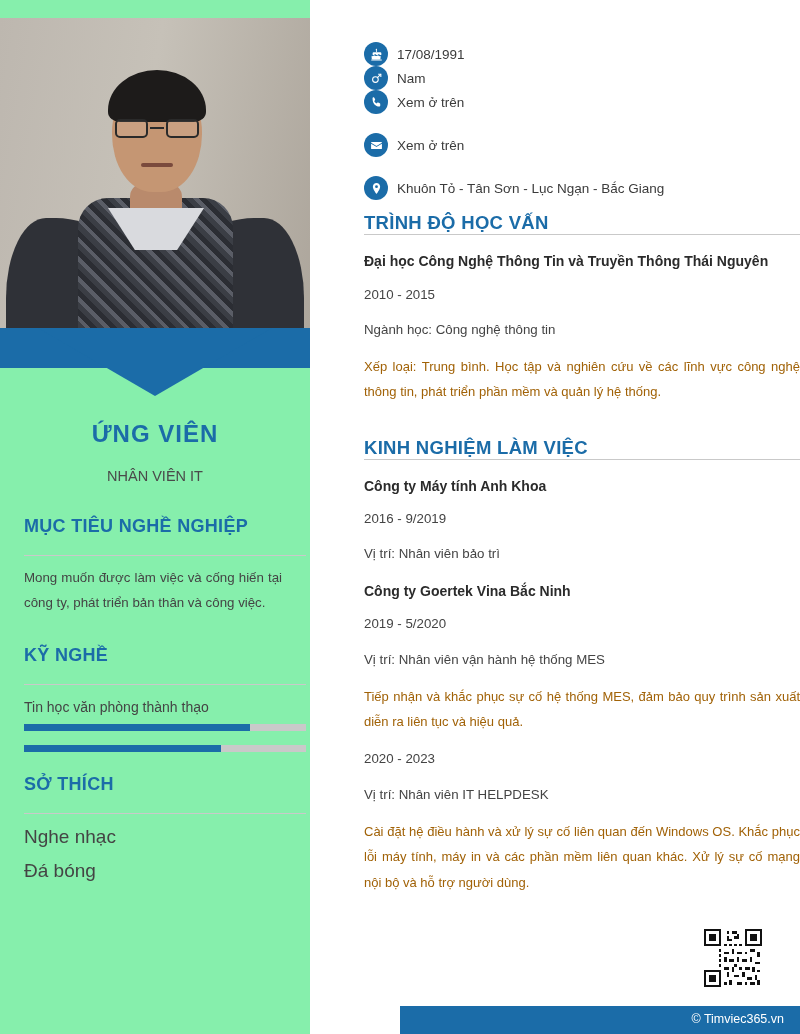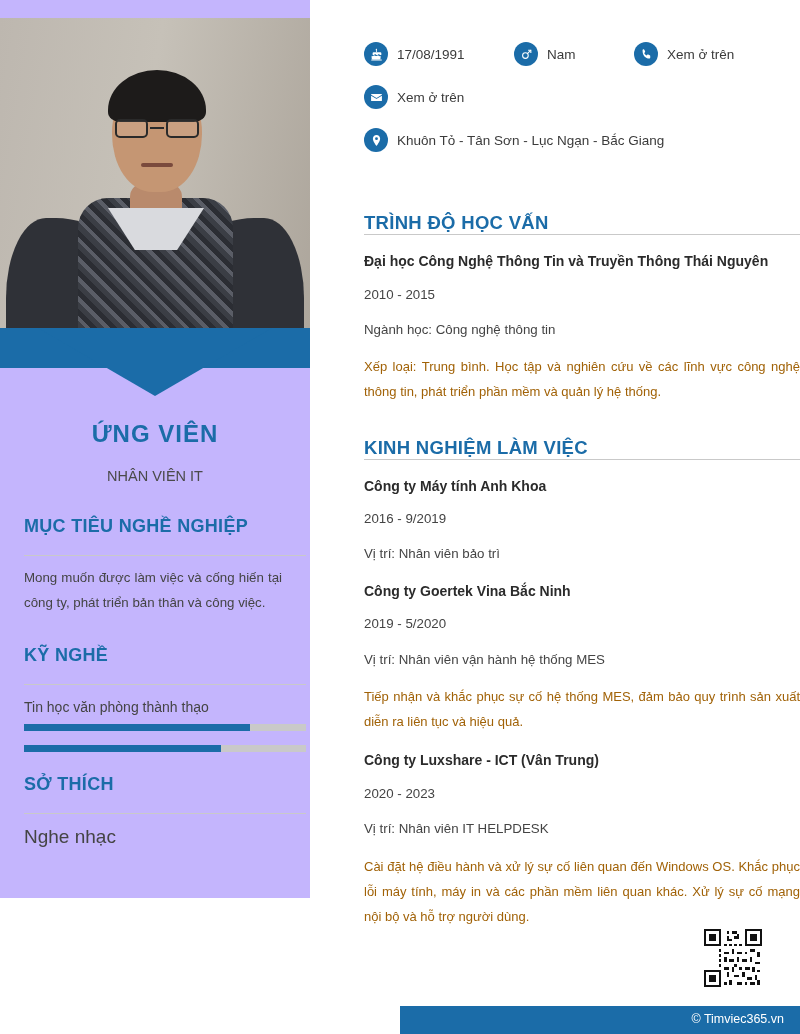--- a/index.html
+++ b/index.html
@@ -15,22 +15,22 @@
     font-family: "Liberation Sans", sans-serif;
     color: #3c3c3c;
     overflow: hidden;
   }
 
   
   .left-col {
     position: absolute;
     left: 0; top: 0;
     width: 310px;
-    height: 898px;
-    background: #c4b5fd;
+    height: 1034px;
+    background: #86efac;
   }
   .photo-wrap {
     position: absolute;
     left: 0; top: 18px;
     width: 310px;
     height: 310px;
     overflow: hidden;
   }
   
   .photo {
@@ -189,22 +189,23 @@
     width: 460px;
     height: 1034px;
   }
   .contact-block {
     position: absolute;
     left: 24px; top: 42px;
     width: 436px;
   }
   .c-row {
     display: flex;
-    align-items: center;
+    align-items: flex-start;
     margin-bottom: 19px;
+    flex-direction: column;
   }
   .c-item {
     display: flex;
     align-items: center;
     gap: 9px;
   }
   .c-item .txt {
     font-size: 13.5px;
     color: #3b3b3b;
     white-space: nowrap;
@@ -330,20 +331,21 @@
     <div class="skill-row">
       <div class="skill-bar">
         <span style="width:70%"></span>
       </div>
     </div>
 
     <div class="spacer-22"></div>
 
     <h2 class="sec-title">SỞ THÍCH</h2>
     <div class="hobby-item">Nghe nhạc</div>
+    <div class="hobby-item">Đá bóng</div>
 
   </div>
 </div>
 
 <div class="right-col">
 
   <div class="contact-block">
 
     <div class="c-row">
       <div class="c-item" style="width:150px">
@@ -424,21 +426,20 @@
     </div>
 
     <div>
       <p class="r-strong">Công ty Goertek Vina Bắc Ninh</p>
       <p class="r-line">2019 - 5/2020</p>
       <p class="r-line">Vị trí: Nhân viên vận hành hệ thống MES</p>
       <p class="r-para">Tiếp nhận và khắc phục sự cố hệ thống MES, đảm bảo quy trình sản xuất diễn ra liên tục và hiệu quả.</p>
     </div>
 
     <div>
-      <p class="r-strong">Công ty Luxshare - ICT (Vân Trung)</p>
       <p class="r-line">2020 - 2023</p>
       <p class="r-line">Vị trí: Nhân viên IT HELPDESK</p>
       <p class="r-para">Cài đặt hệ điều hành và xử lý sự cố liên quan đến Windows OS. Khắc phục lỗi máy tính, máy in và các phần mềm liên quan khác. Xử lý sự cố mạng nội bộ và hỗ trợ người dùng.</p>
     </div>
 
   </div>
 </div>
 
 <div class="qr">
   <svg width="64" height="64" viewBox="0 0 25 25" shape-rendering="crispEdges">

